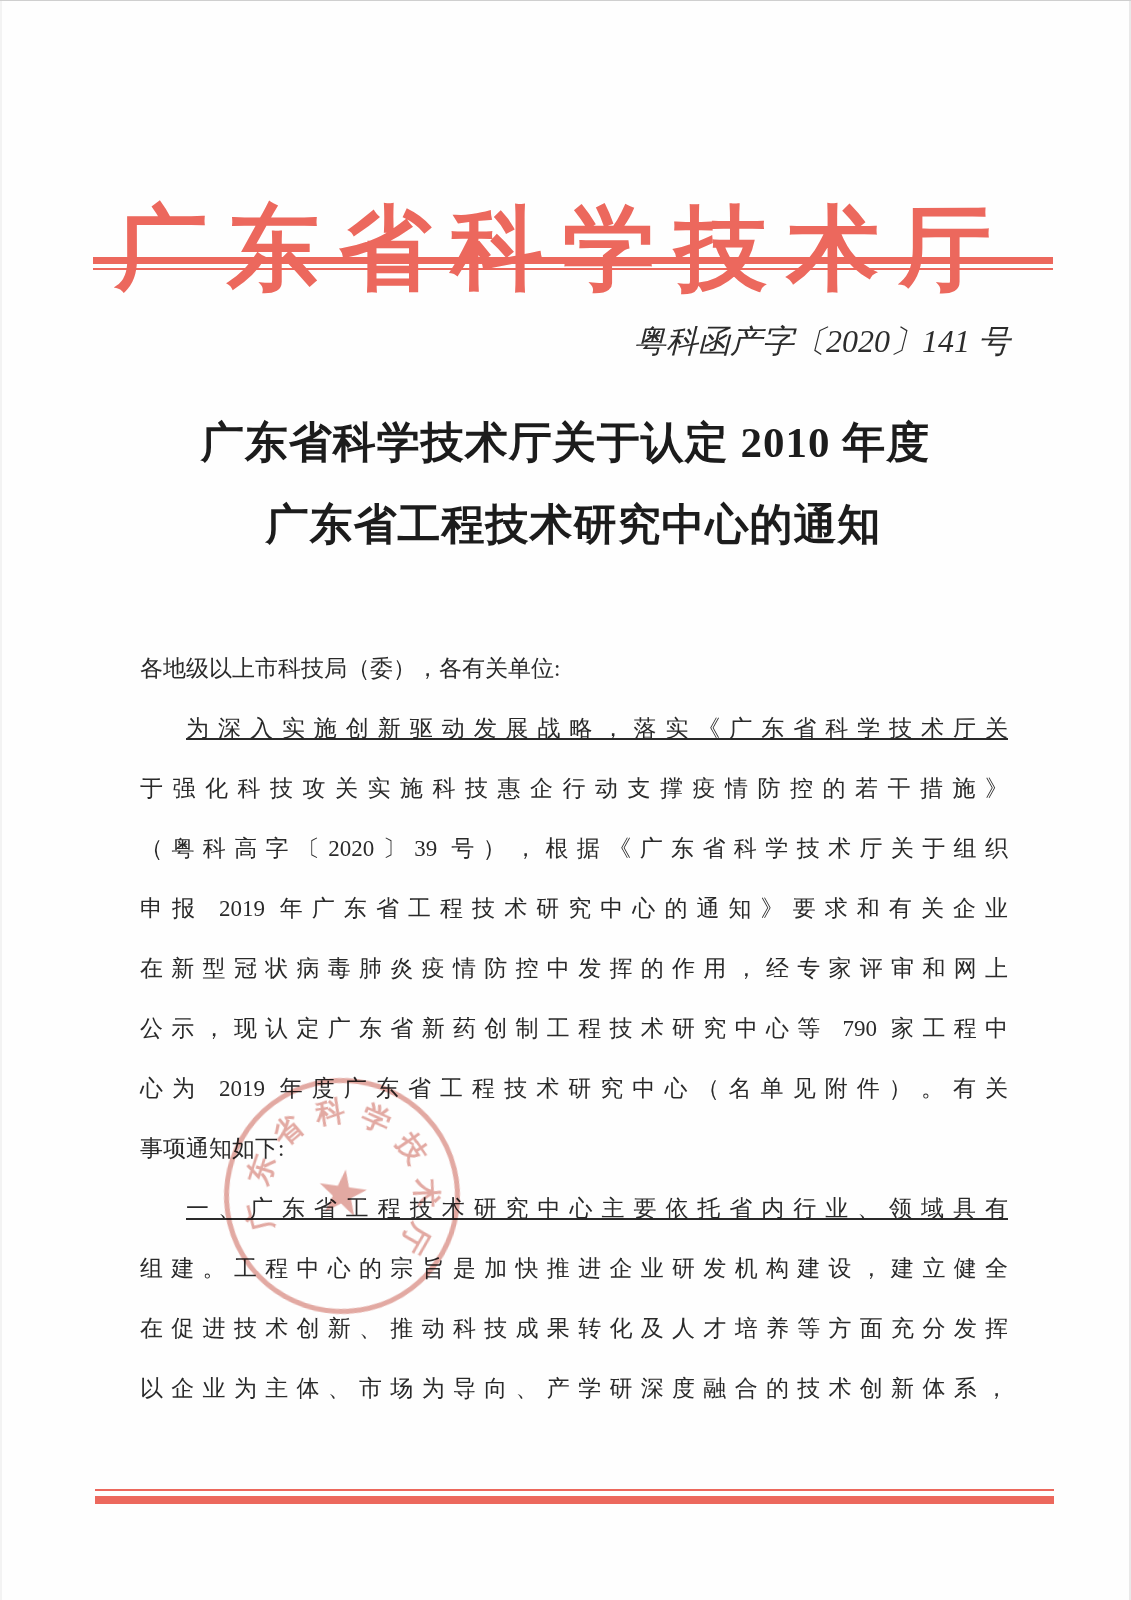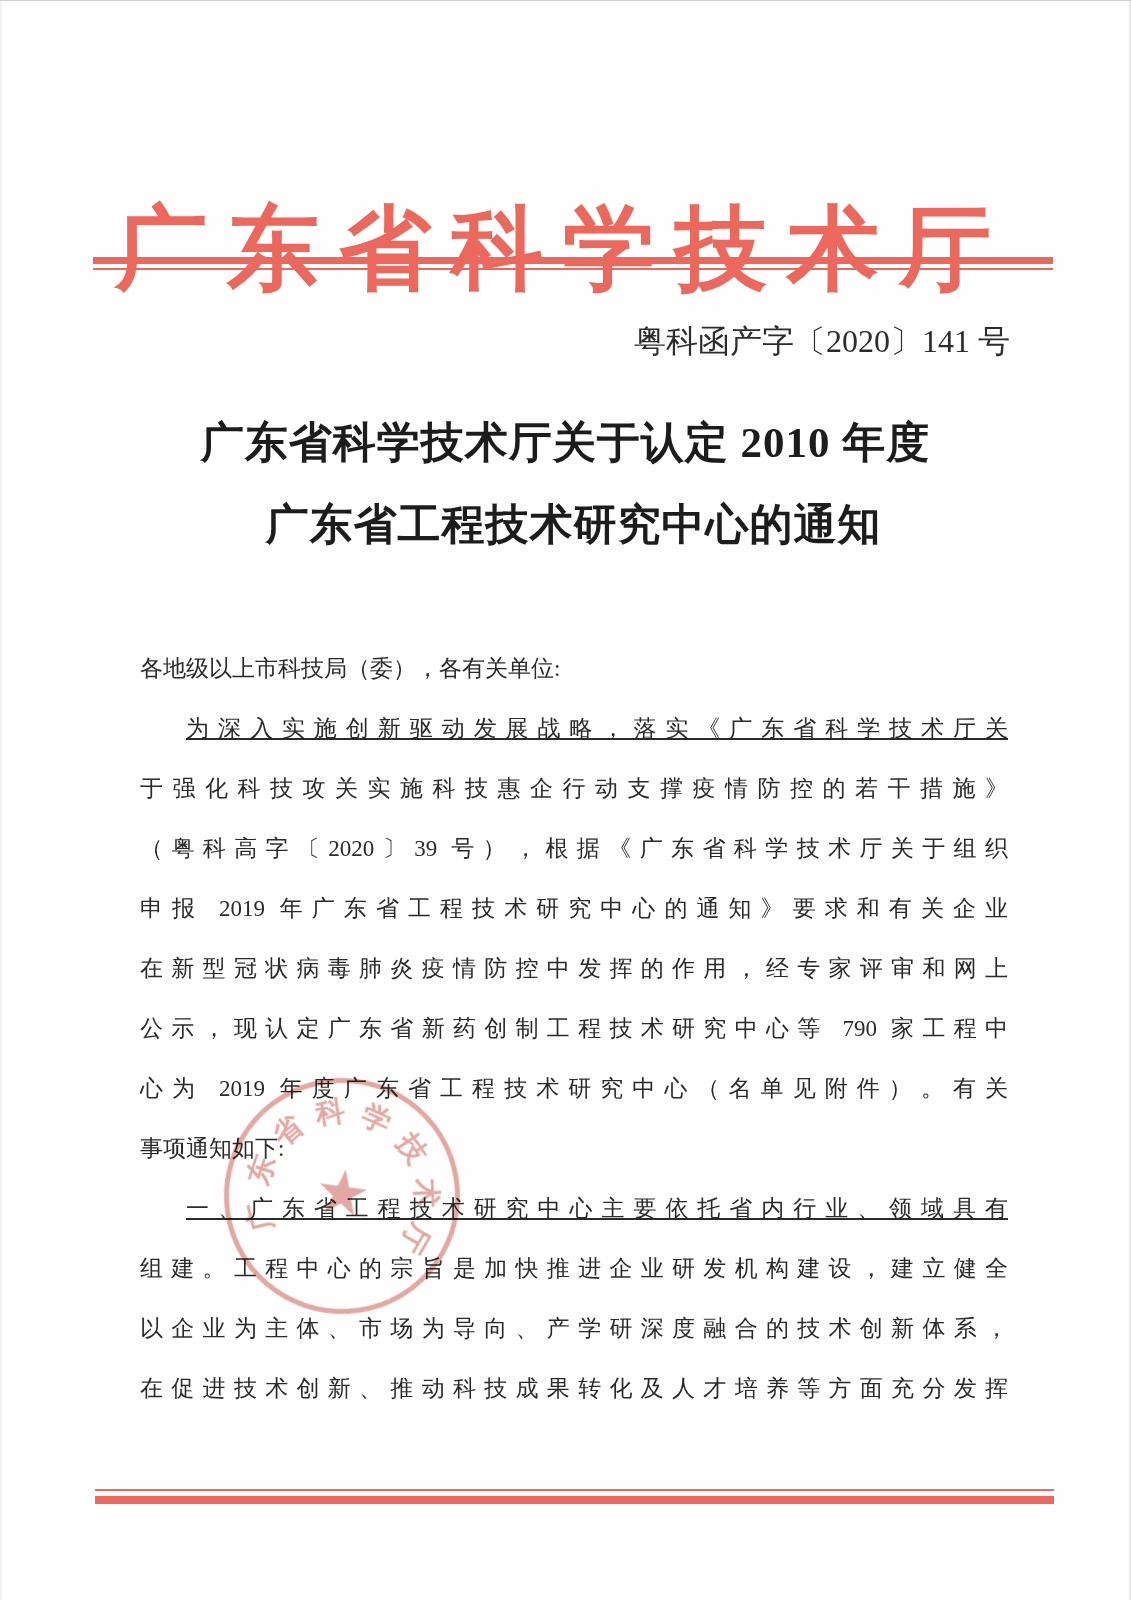--- a/index.html
+++ b/index.html
@@ -26,20 +26,21 @@
   .rule{position:absolute;background:var(--accent_red,#ec685d);}
   .rule.top-thick{left:93px;top:256px;width:960px;height:7px;}
   .rule.top-thin {left:93px;top:267px;width:960px;height:2px;}
   .rule.bot-thin {left:95px;top:1488px;width:959px;height:2px;}
   .rule.bot-thick{left:95px;top:1495px;width:959px;height:8px;}
   
   .doc-number{
     position:absolute;top:320px;right:121px;
     font-size:32px;line-height:40px;color:#2c2c2c;
     white-space:nowrap;
+    font-style:italic;
   }
   
   .notice-title{
     position:absolute;left:0;width:1131px;text-align:center;
     font-size:43px;line-height:52px;font-weight:bold;color:#1c1c1c;
     white-space:nowrap;letter-spacing:1px;
   }
   .notice-title.l1{top:416px;}
   .notice-title.l2{top:498px;padding-left:8px;}
   
@@ -101,22 +102,22 @@
     <div class="line indent">为深入实施创新驱动发展战略，落实《广东省科学技术厅关</div>
     <div class="line">于强化科技攻关实施科技惠企行动支撑疫情防控的若干措施》</div>
     <div class="line">（粤科高字〔2020〕39 号），根据《广东省科学技术厅关于组织</div>
     <div class="line">申报 2019 年广东省工程技术研究中心的通知》要求和有关企业</div>
     <div class="line">在新型冠状病毒肺炎疫情防控中发挥的作用，经专家评审和网上</div>
     <div class="line">公示，现认定广东省新药创制工程技术研究中心等 790 家工程中</div>
     <div class="line">心为 2019 年度广东省工程技术研究中心（名单见附件）。有关</div>
     <div class="line plain">事项通知如下:</div>
     <div class="line indent">一、广东省工程技术研究中心主要依托省内行业、领域具有</div>
     <div class="line">组建。工程中心的宗旨是加快推进企业研发机构建设，建立健全</div>
+    <div class="line">在促进技术创新、推动科技成果转化及人才培养等方面充分发挥</div>
     <div class="line">以企业为主体、市场为导向、产学研深度融合的技术创新体系，</div>
-    <div class="line">在促进技术创新、推动科技成果转化及人才培养等方面充分发挥</div>
   </div>
 
   <div class="seal">
     <span class="arc" style="--a:-112deg">广</span>
     <span class="arc" style="--a:-80deg">东</span>
     <span class="arc" style="--a:-48deg">省</span>
     <span class="arc" style="--a:-16deg">科</span>
     <span class="arc" style="--a:16deg">学</span>
     <span class="arc" style="--a:48deg">技</span>
     <span class="arc" style="--a:80deg">术</span>

